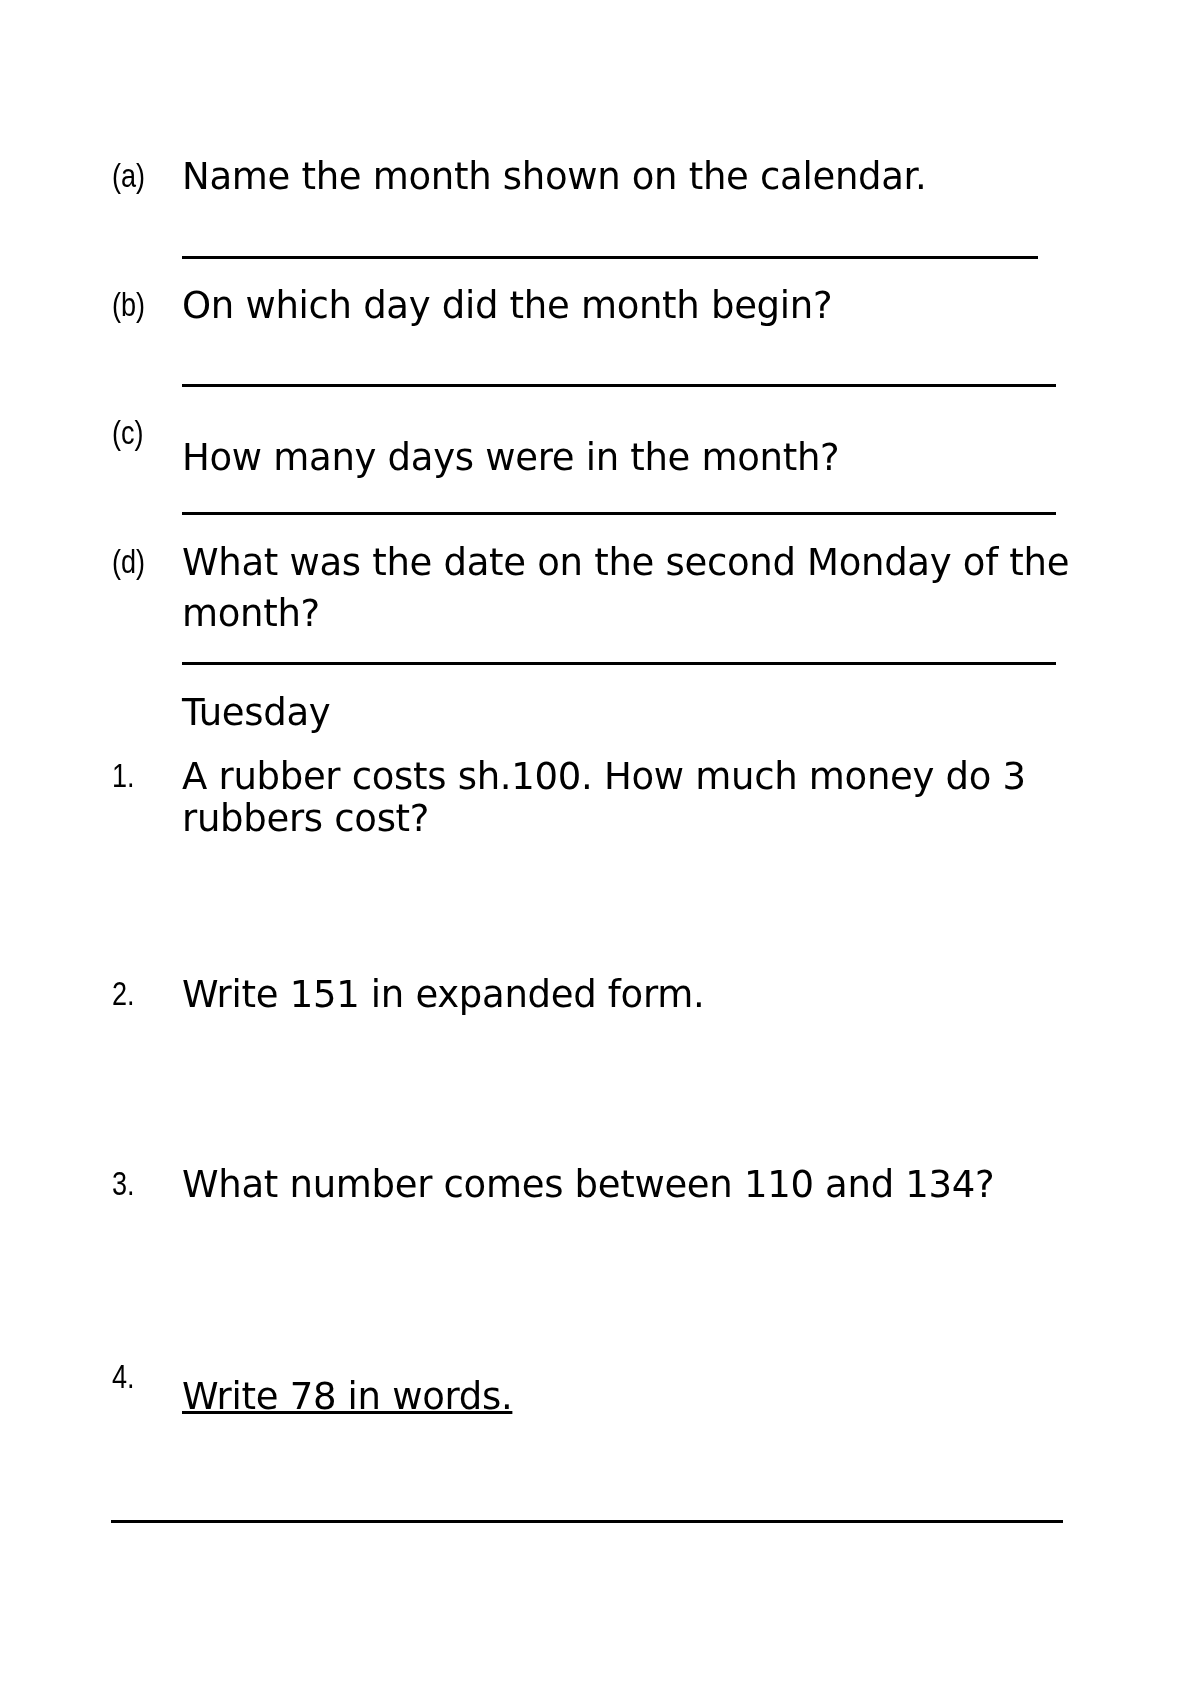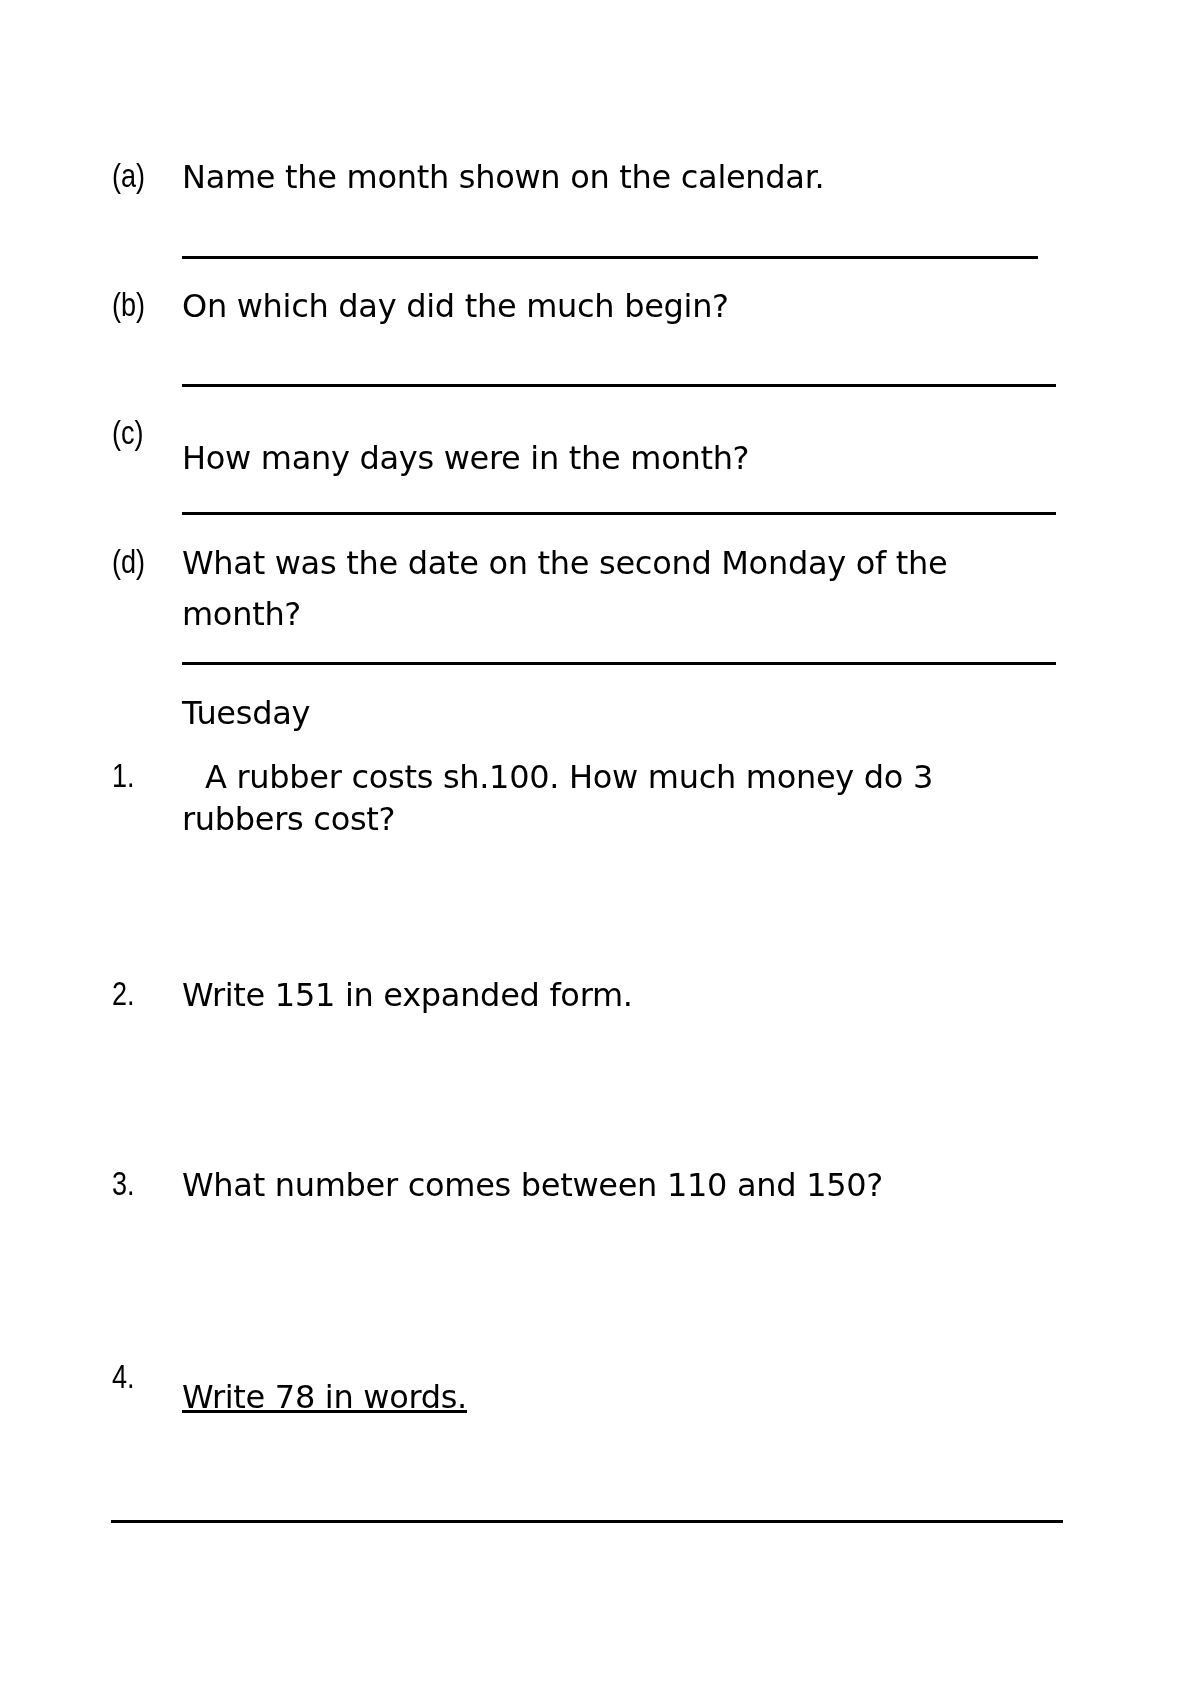--- a/index.html
+++ b/index.html
@@ -7,57 +7,57 @@
   .page { position:absolute; left:0; top:0; width:1190px; height:1684px; background:#fff; }
   .lbl {
     position:absolute; left:112px;
     font-family:"Liberation Sans", sans-serif;
     font-size:33px; line-height:1; white-space:nowrap;
     transform:scaleX(0.82); transform-origin:left bottom;
   }
   .txt {
     position:absolute; left:182px;
     font-family:"DejaVu Sans", sans-serif;
-    font-size:32px; line-height:42px; white-space:nowrap;
+    font-size:37px; line-height:42px; white-space:nowrap;
     letter-spacing:-0.3px;
   }
   .rule { position:absolute; height:3px; background:#000; }
 </style>
 </head>
 <body>
 
 <div class="page">
 
   <div class="lbl" style="top:159px;">(a)</div>
   <div class="txt" style="top:156px;">Name the month shown on the calendar.</div>
   <div class="rule" style="left:182px; width:856px; top:256px;"></div>
 
   <div class="lbl" style="top:288px;">(b)</div>
-  <div class="txt" style="top:285px;">On which day did the much begin?</div>
+  <div class="txt" style="top:285px;">On which day did the month begin?</div>
   <div class="rule" style="left:182px; width:874px; top:384px;"></div>
 
   <div class="lbl" style="top:416px;">(c)</div>
   <div class="txt" style="top:437px;">How many days were in the month?</div>
   <div class="rule" style="left:182px; width:874px; top:512px;"></div>
 
   <div class="lbl" style="top:545px;">(d)</div>
   <div class="txt" style="top:542px;">What was the date on the second Monday of the</div>
   <div class="txt" style="top:585px;margin-top:8px;">month?</div>
   <div class="rule" style="left:182px; width:874px; top:662px;"></div>
 
   <div class="txt" style="top:692px;">Tuesday</div>
 
   <div class="lbl" style="top:759px;">1.</div>
-  <div class="txt" style="top:756px;margin-left:23px;">A rubber costs sh.100. How much money do 3</div>
+  <div class="txt" style="top:756px;">A rubber costs sh.100. How much money do 3</div>
   <div class="txt" style="top:798px;">rubbers cost?</div>
 
   <div class="lbl" style="top:977px;">2.</div>
   <div class="txt" style="top:974px;">Write 151 in expanded form.</div>
 
   <div class="lbl" style="top:1167px;">3.</div>
-  <div class="txt" style="top:1164px;">What number comes between 110 and 150?</div>
+  <div class="txt" style="top:1164px;">What number comes between 110 and 134?</div>
 
   <div class="lbl" style="top:1360px;">4.</div>
   <div class="txt" style="top:1376px;text-decoration:underline;">Write 78 in words.</div>
 
   <div class="rule" style="left:111px; width:952px; top:1520px;"></div>
 
 </div>
 
 </body></html>

